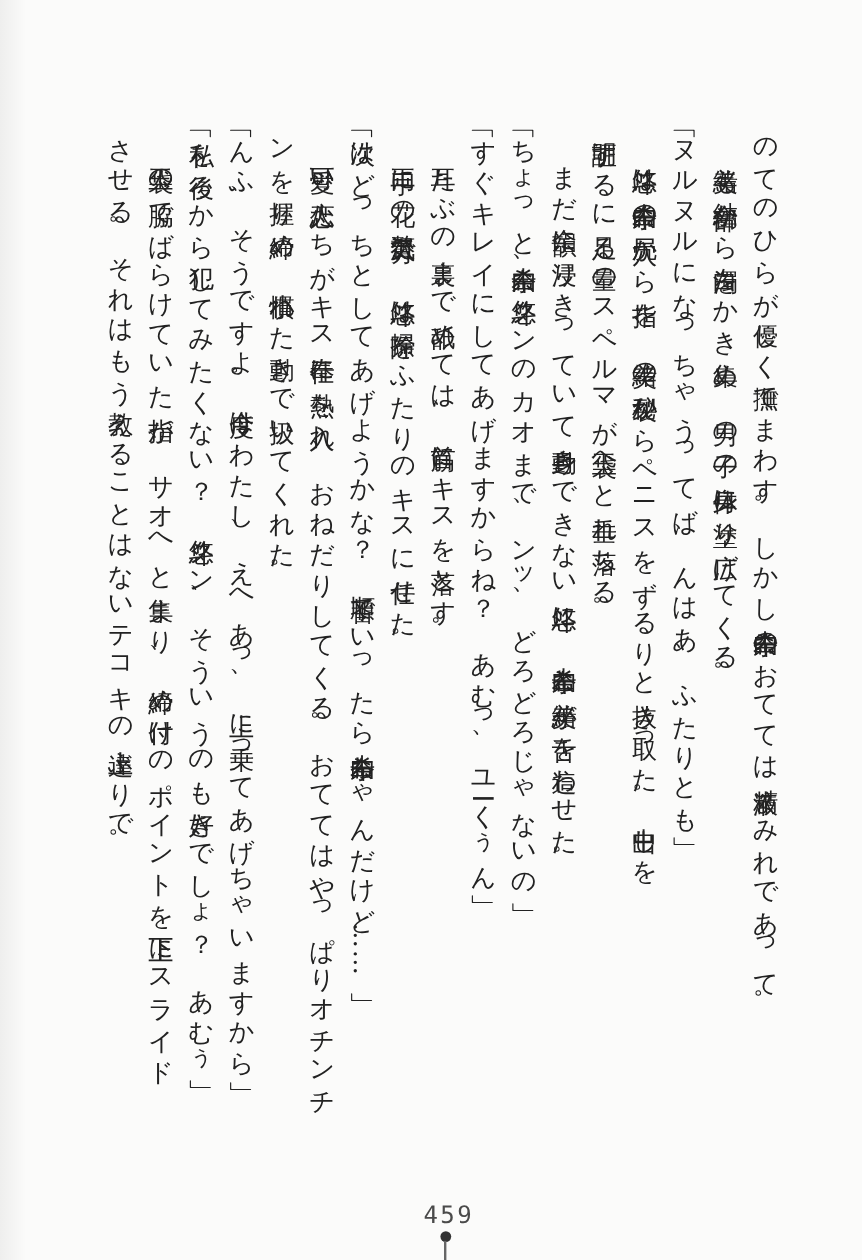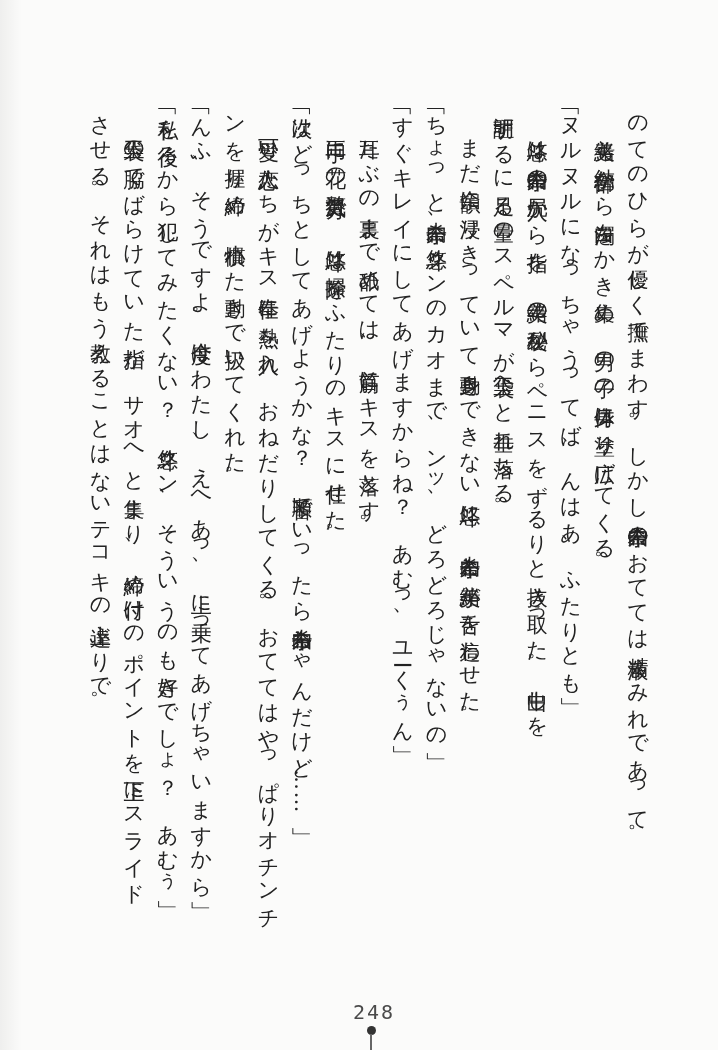--- a/index.html
+++ b/index.html
@@ -94,19 +94,19 @@
     <p>　両手に花の贅沢気分で、悠斗は掃除をふたりのキスに任せた。</p>
     <p>「次はどっちとしてあげようかな？　順番でいったら由希奈ちゃんだけど……」</p>
     <p>　可愛い恋人たちがキス奉仕に熱を入れ、おねだりしてくる。おててはやっぱりオチンチ</p>
     <p>ンを握り締め、小慣れた動きで扱いてくれた。</p>
     <p>「んふ、そうですよ。今度はわたし、えへあっ、上に乗ってあげちゃいますから」</p>
     <p>「私を後ろから犯してみたくない？　悠斗クン、そういうのも好きでしょ？　あむぅ」</p>
     <p>　玉袋の脇でばらけていた指が、サオへと集まり、締め付けのポイントを上下にスライド</p>
     <p>させる。それはもう教えることはないテコキの上達ぶりで。</p>
   </div>
 
-  <div class="page-number">248</div>
+  <div class="page-number">459</div>
 
   <div class="page-marker">
     <div class="marker-dot"></div>
     <div class="marker-stem"></div>
   </div>
 </div>
 
 </body></html>

